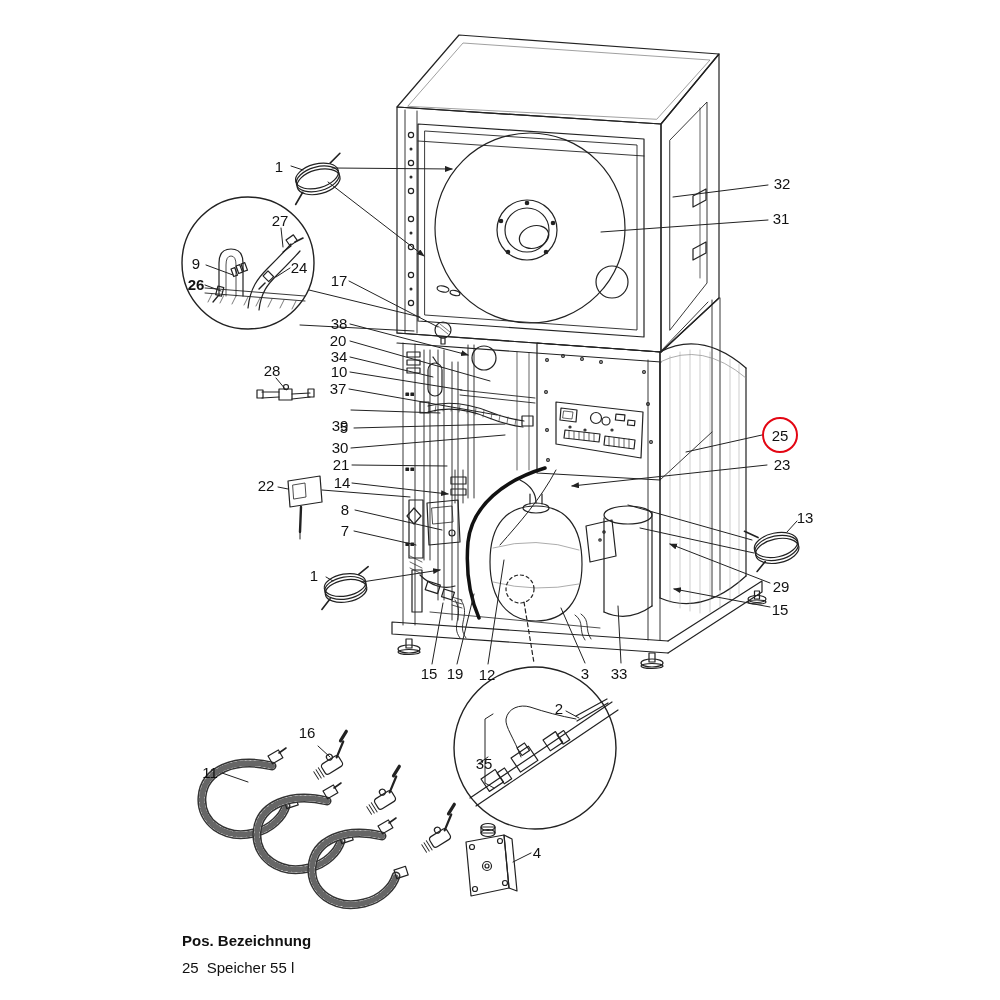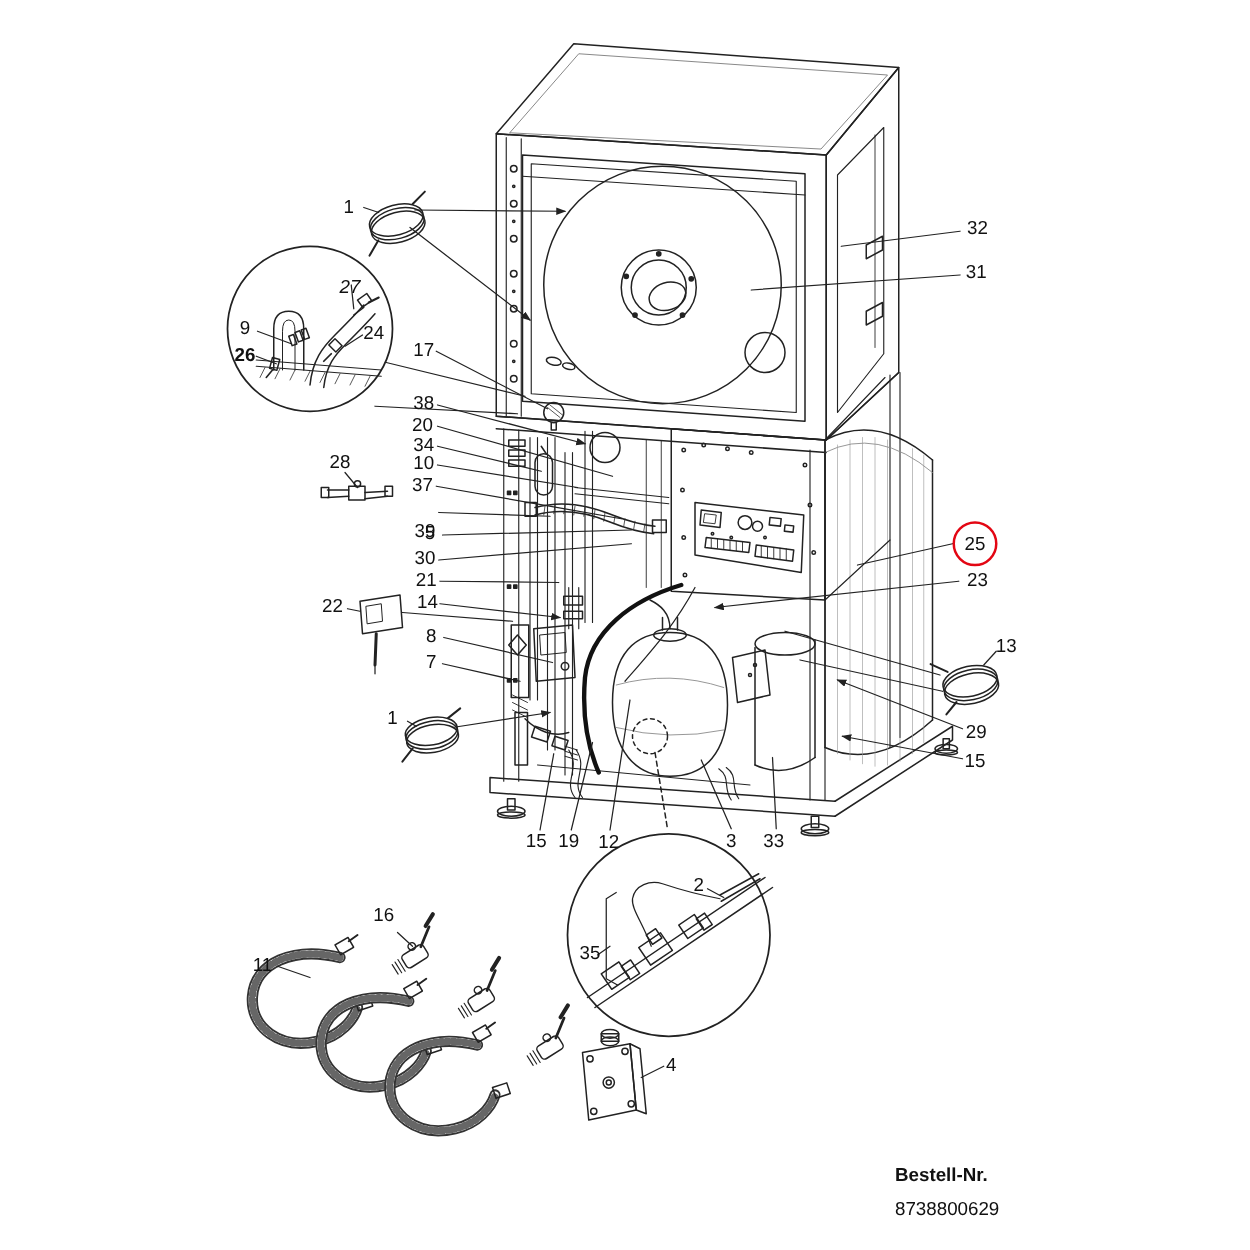--- a/index.html
+++ b/index.html
@@ -393,21 +393,21 @@
       <path d="M752,540 L628,505"></path>
       <path d="M754,553 L640,528"></path>
       <path d="M770,583 L670,544" marker-end="url(#arr)"></path>
       <path d="M770,607 L674,589" marker-end="url(#arr)"></path>
     </g>
   </g>
 </svg>
 
 <div id="callout-layer">
       <div class="callout" style="left: 279px; top: 166px;">1</div>
-      <div class="callout" style="left: 280px; top: 230px; font-style: italic;">27</div>
+      <div class="callout" style="left: 280px; top: 220px;">27</div>
       <div class="callout" style="left: 196px; top: 263px;">9</div>
       <div class="callout" style="left: 196px; top: 284px; font-weight: bold;">26</div>
       <div class="callout" style="left: 299px; top: 267px;">24</div>
       <div class="callout" style="left: 339px; top: 280px;">17</div>
       <div class="callout" style="left: 339px; top: 323px;">38</div>
       <div class="callout" style="left: 338px; top: 340px;">20</div>
       <div class="callout" style="left: 339px; top: 356px;">34</div>
       <div class="callout" style="left: 339px; top: 371px;">10</div>
       <div class="callout" style="left: 338px; top: 388px;">37</div>
       <div class="callout" style="left: 272px; top: 370px;">28</div>
@@ -419,33 +419,33 @@
       <div class="callout" style="left: 266px; top: 485px; text-align: center;">22</div>
       <div class="callout" style="left: 345px; top: 509px;">8</div>
       <div class="callout" style="left: 345px; top: 530px;">7</div>
       <div class="callout" style="left: 314px; top: 575px;">1</div>
       <div class="callout" style="left: 429px; top: 673px;">15</div>
       <div class="callout" style="left: 455px; top: 673px;">19</div>
       <div class="callout" style="left: 487px; top: 674px;">12</div>
       <div class="callout" style="left: 585px; top: 673px;">3</div>
       <div class="callout" style="left: 619px; top: 673px;">33</div>
       <div class="callout" style="left: 559px; top: 708px;">2</div>
-      <div class="callout" style="left: 472px; top: 763px;">35</div>
+      <div class="callout" style="left: 484px; top: 763px;">35</div>
       <div class="callout" style="left: 210px; top: 772px; text-align: right;">11</div>
       <div class="callout" style="left: 307px; top: 732px;">16</div>
       <div class="callout" style="left: 537px; top: 852px;">4</div>
       <div class="callout" style="left: 782px; top: 183px;">32</div>
       <div class="callout" style="left: 781px; top: 218px;">31</div>
       <div class="callout circled" style="left: 780px; top: 435px; border-color: rgb(227, 6, 19);">25</div>
       <div class="callout" style="left: 782px; top: 464px;">23</div>
       <div class="callout" style="left: 805px; top: 517px;">13</div>
       <div class="callout" style="left: 781px; top: 586px;">29</div>
       <div class="callout" style="left: 780px; top: 609px;">15</div>
     </div>
 
-<div class="legend" style="left:716px;top:932px;">
-  <div class="hdr">Bestell-Nr.</div>
+<div class="legend" style="left:182px;top:932px;">
+  <div class="hdr">Pos. Bezeichnung</div>
   <div class="row">
-    <span>8738800629</span>
+    <span>25</span><span>Speicher 55 l</span>
   </div>
 </div>
 
 </div>
 
 </body></html>

